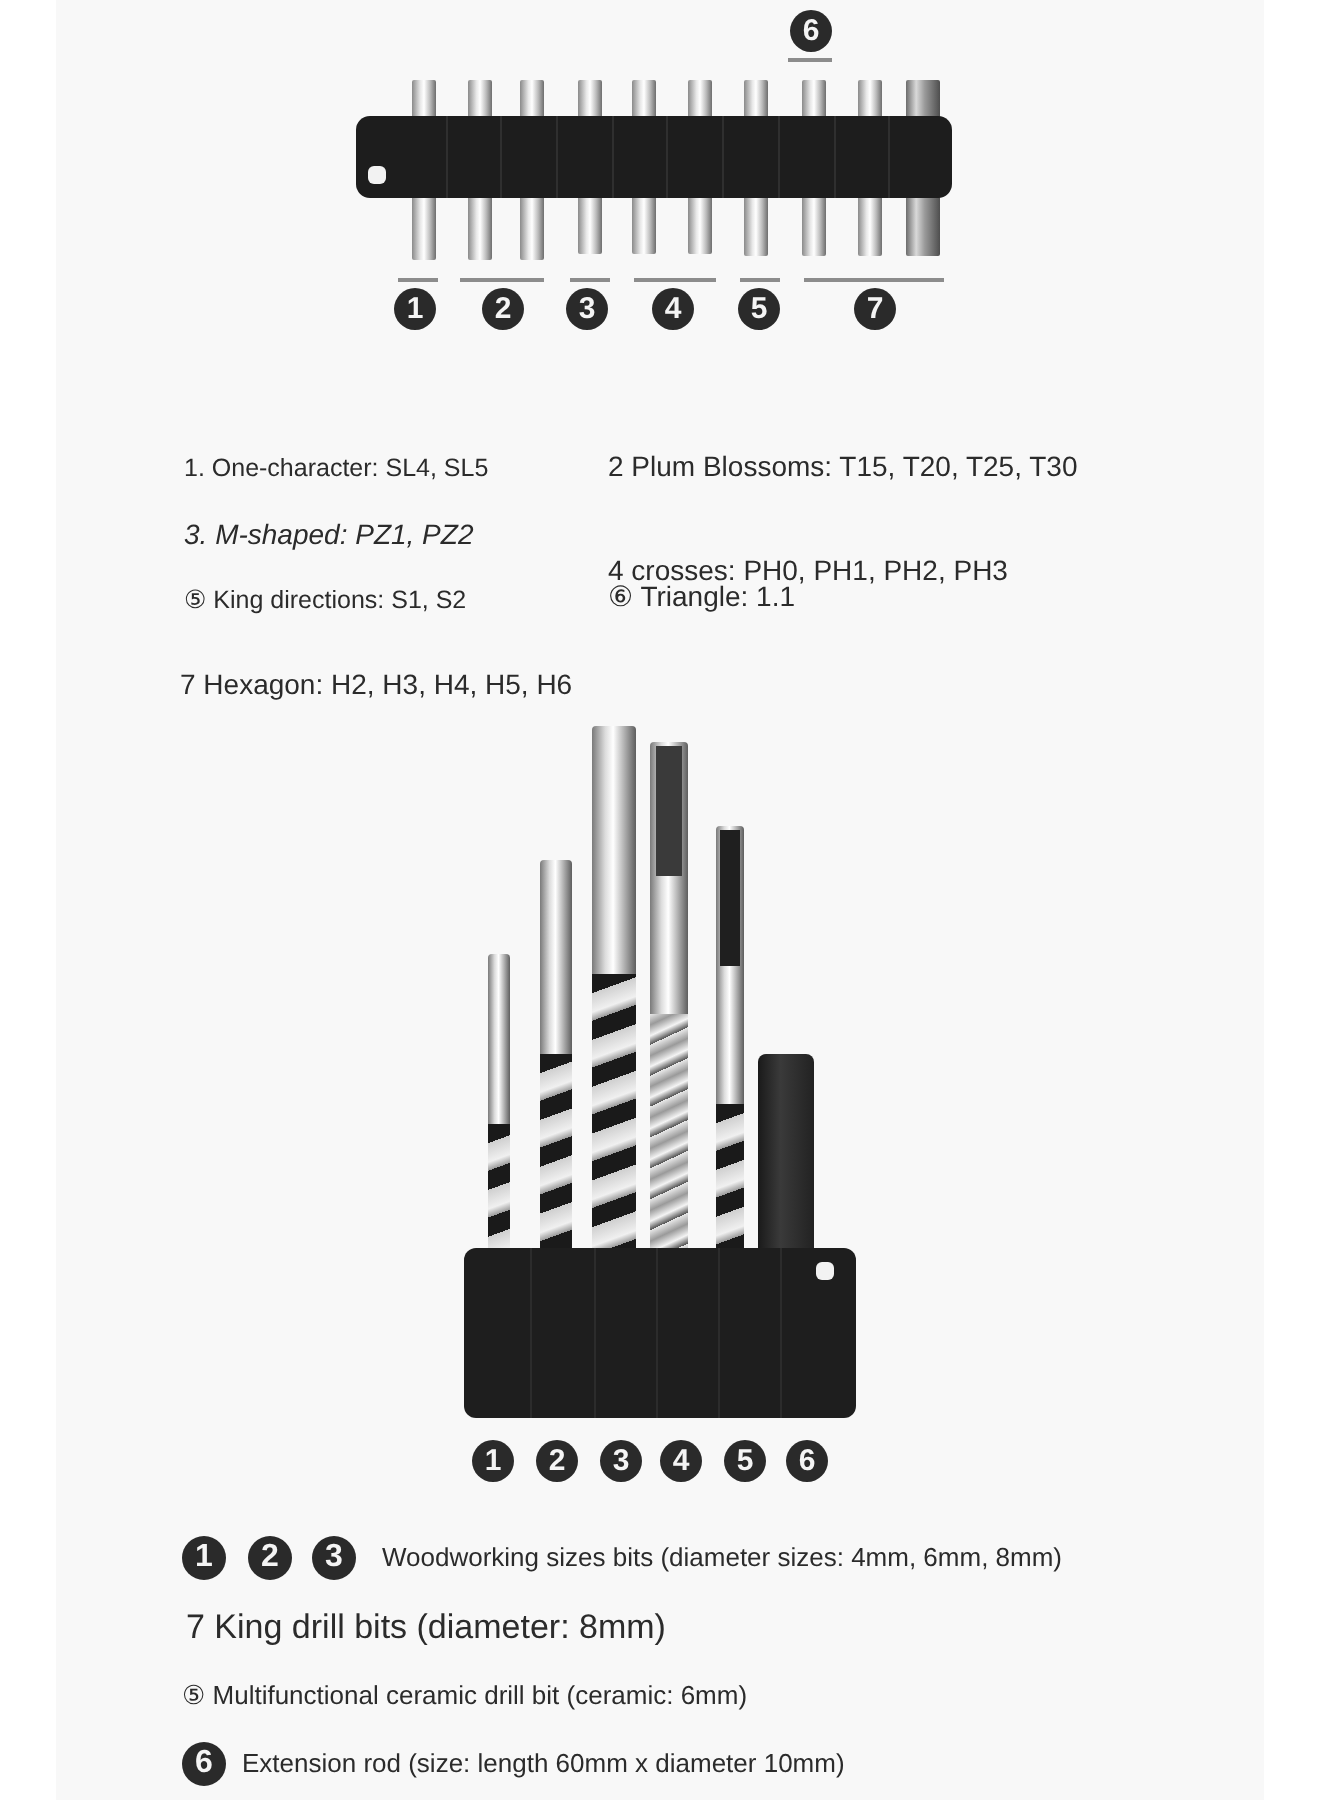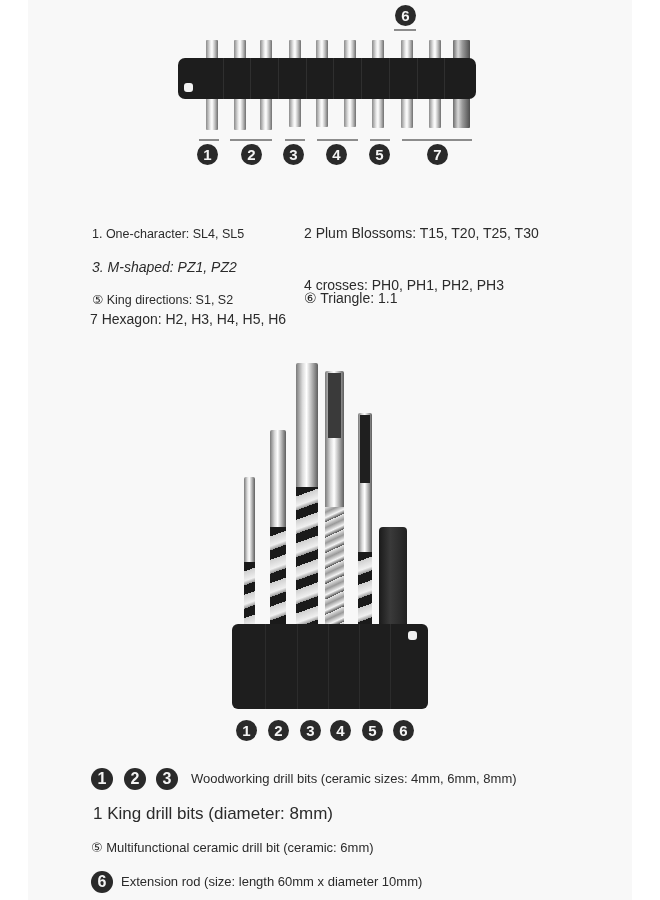--- a/index.html
+++ b/index.html
@@ -102,21 +102,21 @@
   <div class="badge" style="left:427px; top:144px;">7</div>
 </div>
 
 <div>
   <div class="txt small" style="left:92px; top:227px;">1. One-character: SL4, SL5</div>
   <div class="txt mid" style="left:304px; top:225px;">2 Plum Blossoms: T15, T20, T25, T30</div>
   <div class="txt mid" style="left:92px; top:259px;font-style:italic;">3. M-shaped: PZ1, PZ2</div>
   <div class="txt mid" style="left:304px; top:259px;margin-top:18px;">4 crosses: PH0, PH1, PH2, PH3</div>
   <div class="txt small" style="left:92px; top:292px;">⑤ King directions: S1, S2</div>
   <div class="txt mid" style="left:304px; top:290px;">⑥ Triangle: 1.1</div>
-  <div class="txt mid" style="left:90px; top:311px;">7 Hexagon: H2, H3, H4, H5, H6</div>
+  <div class="txt mid" style="left:90px; top:334px;">7 Hexagon: H2, H3, H4, H5, H6</div>
 </div>
 
 <div>
   <div class="drill" style="left:244px; top:477px; width:11px; height:150px;">
     <div class="flute" style="height:65px;"></div>
   </div>
   <div class="drill" style="left:270px; top:430px; width:16px; height:197px;">
     <div class="flute" style="height:100px;"></div>
   </div>
   <div class="drill" style="left:296px; top:363px; width:22px; height:264px;">
@@ -146,21 +146,21 @@
   <div class="badge" style="left:300px; top:720px;">3</div>
   <div class="badge" style="left:330px; top:720px;">4</div>
   <div class="badge" style="left:362px; top:720px;">5</div>
   <div class="badge" style="left:393px; top:720px;">6</div>
 </div>
 
 <div>
   <div class="badge legend-badge" style="left:91px; top:768px;">1</div>
   <div class="badge legend-badge" style="left:124px; top:768px;">2</div>
   <div class="badge legend-badge" style="left:156px; top:768px;">3</div>
-  <div class="txt small" style="left:191px; top:771px; font-size:13px;">Woodworking drill bits (ceramic sizes: 4mm, 6mm, 8mm)</div>
+  <div class="txt small" style="left:191px; top:771px; font-size:13px;">Woodworking sizes bits (diameter sizes: 4mm, 6mm, 8mm)</div>
 
-  <div class="txt big" style="left:93px; top:804px;">1 King drill bits (diameter: 8mm)</div>
+  <div class="txt big" style="left:93px; top:804px;">7 King drill bits (diameter: 8mm)</div>
 
   <div class="txt small" style="left:91px; top:840px; font-size:13px;">⑤ Multifunctional ceramic drill bit (ceramic: 6mm)</div>
 
   <div class="badge legend-badge" style="left:91px; top:871px;">6</div>
   <div class="txt small" style="left:121px; top:874px; font-size:13px;">Extension rod (size: length 60mm x diameter 10mm)</div>
 </div>
 
 </body></html>

